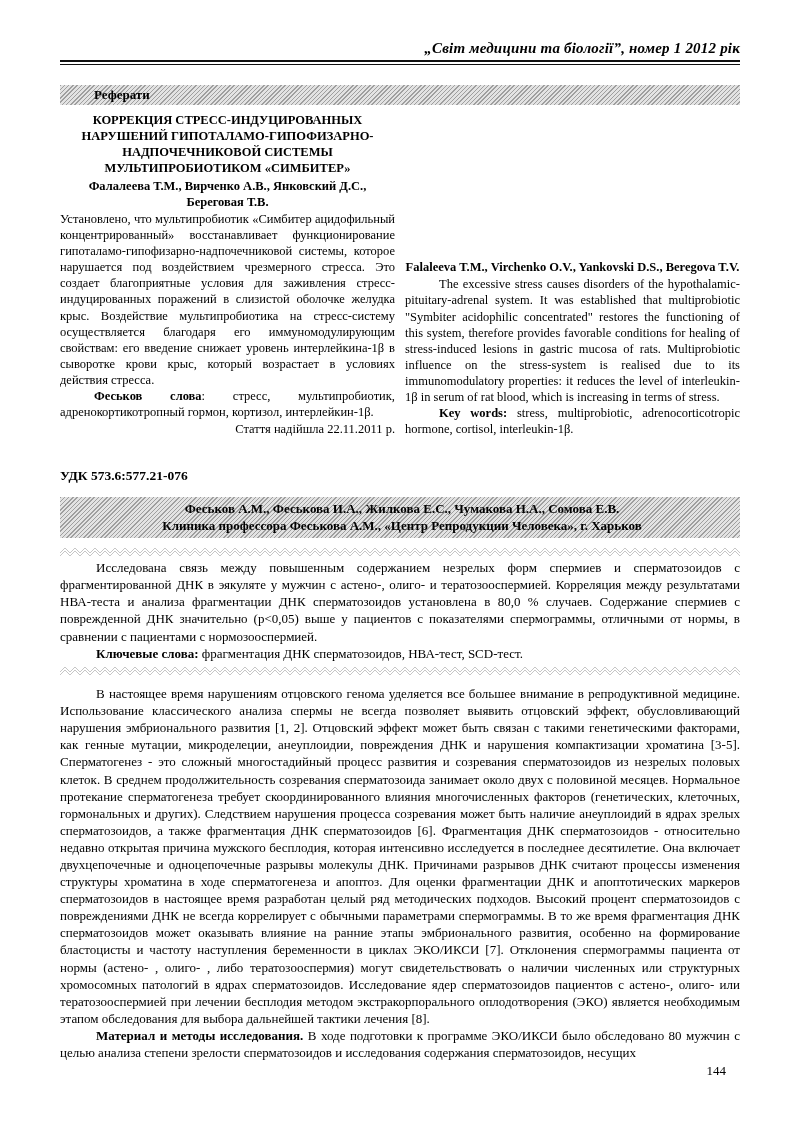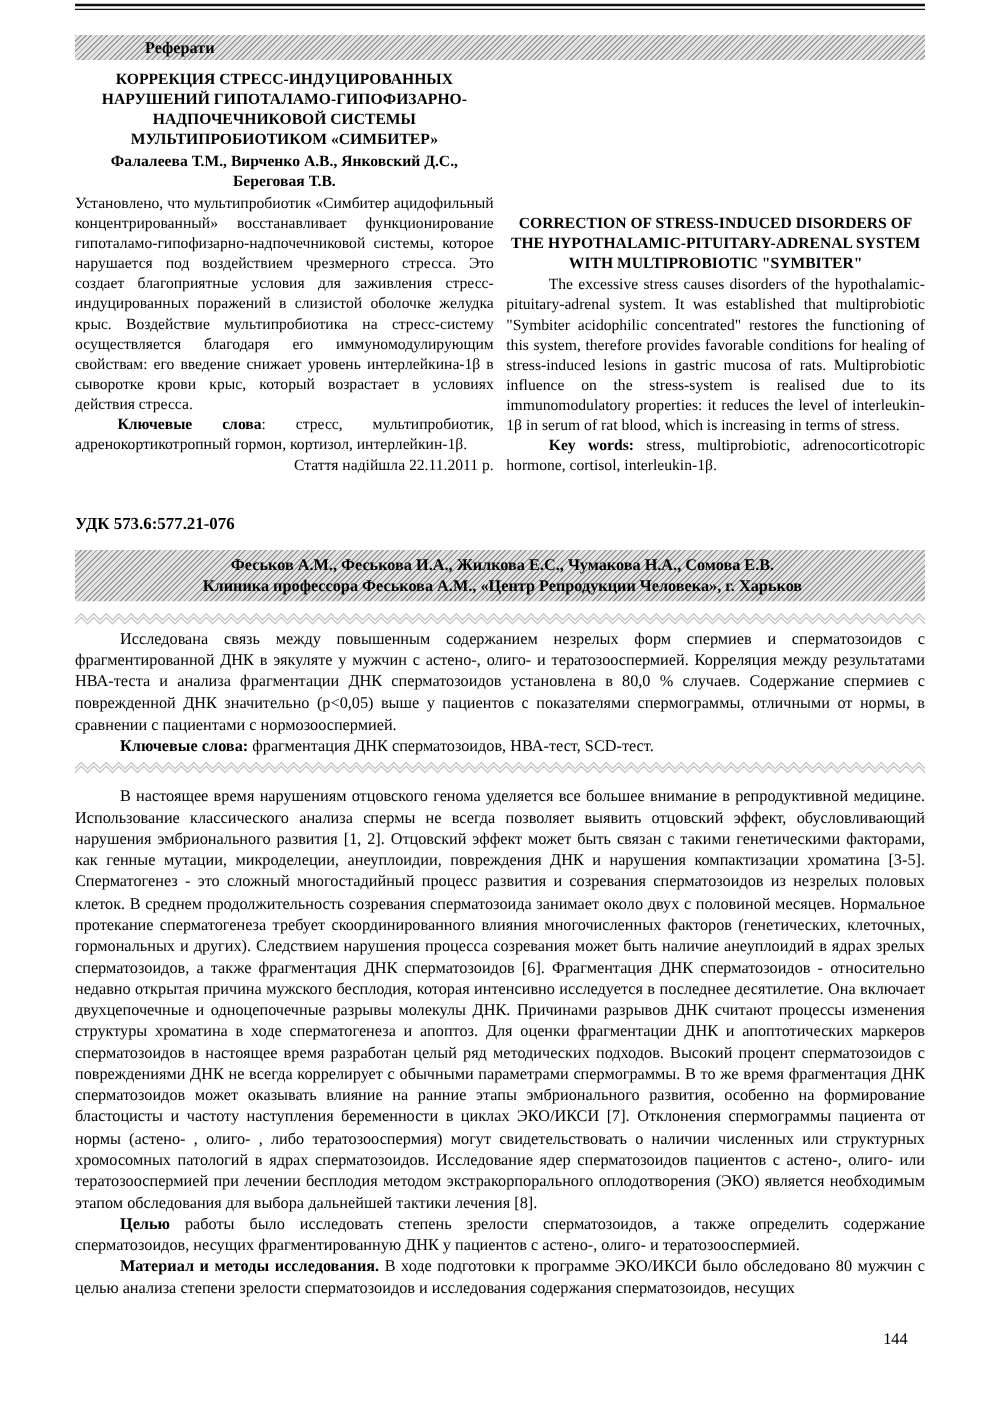--- a/index.html
+++ b/index.html
@@ -20,21 +20,21 @@
     margin-top:3px;height:2px;
     border-top:2.5px solid #101010;border-bottom:1px solid #101010;
   }
 
   
   .hatch{
     background:repeating-linear-gradient(135deg,#9f9f9f 0px,#9f9f9f 1px,#e3e3e3 1px,#e3e3e3 3px);
   }
   .ref-bar{
     margin-top:20px;height:20px;line-height:20px;
-    font-size:13px;font-weight:bold;padding-left:56px;box-sizing:border-box;
+    font-size:13px;font-weight:bold;padding-left:34px;box-sizing:border-box;
   }
 
   
   .abs-row{display:flex;gap:10px;margin-top:7px;align-items:flex-end;}
   .abs-col{flex:1 1 0;font-size:12.5px;line-height:1.29;}
   .abs-title{text-align:center;font-weight:bold;}
   .abs-authors{text-align:center;font-weight:bold;margin-top:1px;}
   .abs-body{text-align:justify;margin-top:1px;}
   .abs-body-indent{text-align:justify;margin-top:1px;text-indent:34px;}
   .kw{text-align:justify;text-indent:34px;}
@@ -66,34 +66,35 @@
   .page-number{
     position:absolute;top:1063px;right:74px;font-size:13px;
   }
 </style>
 </head>
 <body>
 
 <div class="page">
   <div class="content">
 
+    <div class="journal-line">„Світ медицини та біології”, номер 1 2012 рік</div>
     <div class="double-rule"></div>
 
     <div class="hatch ref-bar">Реферати</div>
 
     <div class="abs-row">
       <div class="abs-col">
         <div class="abs-title">КОРРЕКЦИЯ СТРЕСС-ИНДУЦИРОВАННЫХ НАРУШЕНИЙ ГИПОТАЛАМО-ГИПОФИЗАРНО-НАДПОЧЕЧНИКОВОЙ СИСТЕМЫ МУЛЬТИПРОБИОТИКОМ «СИМБИТЕР»</div>
         <div class="abs-authors">Фалалеева Т.М., Вирченко А.В., Янковский Д.С., Береговая Т.В.</div>
         <div class="abs-body">Установлено, что мультипробиотик «Симбитер ацидофильный концентрированный» восстанавливает функционирование гипоталамо-гипофизарно-надпочечниковой системы, которое нарушается под воздействием чрезмерного стресса. Это создает благоприятные условия для заживления стресс-индуцированных поражений в слизистой оболочке желудка крыс. Воздействие мультипробиотика на стресс-систему осуществляется благодаря его иммуномодулирующим свойствам: его введение снижает уровень интерлейкина-1β в сыворотке крови крыс, который возрастает в условиях действия стресса.</div>
-        <div class="kw"><b>Ключевые слова</b><span>: стресс, мультипробиотик, адренокортикотропный гормон, кортизол, интерлейкин-1β.</span></div>
+        <div class="kw"><b>Феськов слова</b><span>: стресс, мультипробиотик, адренокортикотропный гормон, кортизол, интерлейкин-1β.</span></div>
         <div class="received">Стаття надійшла 22.11.2011 р.</div>
       </div>
       <div class="abs-col">
-        <div class="abs-title">CORRECTION OF STRESS-INDUCED DISORDERS OF THE HYPOTHALAMIC-PITUITARY-ADRENAL SYSTEM WITH MULTIPROBIOTIC "SYMBITER"</div>
+        <div class="abs-authors">Falaleeva T.M., Virchenko O.V., Yankovski D.S., Beregova T.V.</div>
         <div class="abs-body-indent">The excessive stress causes disorders of the hypothalamic-pituitary-adrenal system. It was established that multiprobiotic "Symbiter acidophilic concentrated" restores the functioning of this system, therefore provides favorable conditions for healing of stress-induced lesions in gastric mucosa of rats. Multiprobiotic influence on the stress-system is realised due to its immunomodulatory properties: it reduces the level of interleukin-1β in serum of rat blood, which is increasing in terms of stress.</div>
         <div class="kw"><b>Key words:</b><span> stress, multiprobiotic, adrenocorticotropic hormone, cortisol, interleukin-1β.</span></div>
       </div>
     </div>
 
     <div class="udc">УДК 573.6:577.21-076</div>
 
     <div class="hatch authors-hatch">
       <div>Феськов А.М., Феськова И.А., Жилкова Е.С., Чумакова Н.А., Сомова Е.В.</div>
       <div>Клиника профессора Феськова А.М., «Центр Репродукции Человека», г. Харьков</div>
@@ -110,20 +111,19 @@
       <p><b>Ключевые слова:</b><span> фрагментация ДНК сперматозоидов,  НВА-тест, SCD-тест.</span></p>
     </div>
 
     <svg class="zigzag zz2" width="680" height="11">
         <path d="M0 7 L5 2 L10 7 L15 2 L20 7 L25 2 L30 7 L35 2 L40 7 L45 2 L50 7 L55 2 L60 7 L65 2 L70 7 L75 2 L80 7 L85 2 L90 7 L95 2 L100 7 L105 2 L110 7 L115 2 L120 7 L125 2 L130 7 L135 2 L140 7 L145 2 L150 7 L155 2 L160 7 L165 2 L170 7 L175 2 L180 7 L185 2 L190 7 L195 2 L200 7 L205 2 L210 7 L215 2 L220 7 L225 2 L230 7 L235 2 L240 7 L245 2 L250 7 L255 2 L260 7 L265 2 L270 7 L275 2 L280 7 L285 2 L290 7 L295 2 L300 7 L305 2 L310 7 L315 2 L320 7 L325 2 L330 7 L335 2 L340 7 L345 2 L350 7 L355 2 L360 7 L365 2 L370 7 L375 2 L380 7 L385 2 L390 7 L395 2 L400 7 L405 2 L410 7 L415 2 L420 7 L425 2 L430 7 L435 2 L440 7 L445 2 L450 7 L455 2 L460 7 L465 2 L470 7 L475 2 L480 7 L485 2 L490 7 L495 2 L500 7 L505 2 L510 7 L515 2 L520 7 L525 2 L530 7 L535 2 L540 7 L545 2 L550 7 L555 2 L560 7 L565 2 L570 7 L575 2 L580 7 L585 2 L590 7 L595 2 L600 7 L605 2 L610 7 L615 2 L620 7 L625 2 L630 7 L635 2 L640 7 L645 2 L650 7 L655 2 L660 7 L665 2 L670 7 L675 2 L680 7" transform="translate(0,0)" fill="none" stroke="#c6c6c6" stroke-width="1"></path>
         <path d="M0 7 L5 2 L10 7 L15 2 L20 7 L25 2 L30 7 L35 2 L40 7 L45 2 L50 7 L55 2 L60 7 L65 2 L70 7 L75 2 L80 7 L85 2 L90 7 L95 2 L100 7 L105 2 L110 7 L115 2 L120 7 L125 2 L130 7 L135 2 L140 7 L145 2 L150 7 L155 2 L160 7 L165 2 L170 7 L175 2 L180 7 L185 2 L190 7 L195 2 L200 7 L205 2 L210 7 L215 2 L220 7 L225 2 L230 7 L235 2 L240 7 L245 2 L250 7 L255 2 L260 7 L265 2 L270 7 L275 2 L280 7 L285 2 L290 7 L295 2 L300 7 L305 2 L310 7 L315 2 L320 7 L325 2 L330 7 L335 2 L340 7 L345 2 L350 7 L355 2 L360 7 L365 2 L370 7 L375 2 L380 7 L385 2 L390 7 L395 2 L400 7 L405 2 L410 7 L415 2 L420 7 L425 2 L430 7 L435 2 L440 7 L445 2 L450 7 L455 2 L460 7 L465 2 L470 7 L475 2 L480 7 L485 2 L490 7 L495 2 L500 7 L505 2 L510 7 L515 2 L520 7 L525 2 L530 7 L535 2 L540 7 L545 2 L550 7 L555 2 L560 7 L565 2 L570 7 L575 2 L580 7 L585 2 L590 7 L595 2 L600 7 L605 2 L610 7 L615 2 L620 7 L625 2 L630 7 L635 2 L640 7 L645 2 L650 7 L655 2 L660 7 L665 2 L670 7 L675 2 L680 7" transform="translate(0,3)" fill="none" stroke="#c6c6c6" stroke-width="1"></path>
       </svg>
 
     <div class="art-body">
       <p><span class="lead"></span><span>В настоящее время нарушениям отцовского генома уделяется все большее внимание в репродуктивной медицине. Использование классического анализа спермы не всегда позволяет выявить отцовский эффект, обусловливающий нарушения эмбрионального развития [1, 2]. Отцовский эффект может быть связан с такими генетическими факторами, как генные мутации, микроделеции, анеуплоидии, повреждения ДНК и нарушения компактизации хроматина [3-5]. Сперматогенез  - это сложный многостадийный процесс развития и созревания сперматозоидов из незрелых половых клеток. В среднем продолжительность созревания сперматозоида занимает около двух с половиной месяцев. Нормальное протекание сперматогенеза требует скоординированного влияния многочисленных факторов (генетических, клеточных, гормональных и других). Следствием нарушения процесса созревания может быть наличие анеуплоидий в ядрах зрелых сперматозоидов, а также фрагментация ДНК сперматозоидов [6]. Фрагментация ДНК сперматозоидов - относительно недавно открытая причина мужского бесплодия, которая интенсивно исследуется в последнее десятилетие. Она включает двухцепочечные и одноцепочечные разрывы молекулы ДНК. Причинами разрывов ДНК считают процессы изменения структуры хроматина в ходе сперматогенеза и апоптоз. Для оценки фрагментации ДНК и апоптотических маркеров сперматозоидов в настоящее время разработан целый ряд методических подходов. Высокий процент сперматозоидов с повреждениями ДНК не всегда коррелирует с обычными параметрами спермограммы. В то же время фрагментация ДНК сперматозоидов может оказывать влияние на ранние этапы эмбрионального развития, особенно на формирование бластоцисты и частоту наступления беременности в циклах ЭКО/ИКСИ [7]. Отклонения спермограммы пациента от нормы (астено- , олиго- , либо тератозооспермия) могут свидетельствовать о наличии численных или структурных хромосомных патологий в ядрах сперматозоидов. Исследование ядер сперматозоидов пациентов с астено-, олиго-  или тератозооспермией при лечении бесплодия методом экстракорпорального оплодотворения (ЭКО) является необходимым этапом обследования для выбора дальнейшей тактики лечения [8].</span></p>
-      <p><span class="lead">Целью</span><span> работы было исследовать степень зрелости сперматозоидов, а также определить содержание сперматозоидов, несущих фрагментированную ДНК у пациентов с астено-, олиго- и тератозооспермией.</span></p>
       <p><span class="lead">Материал и методы исследования.</span><span> В ходе подготовки к программе ЭКО/ИКСИ было обследовано 80 мужчин с целью анализа  степени зрелости сперматозоидов и исследования содержания сперматозоидов, несущих</span></p>
     </div>
 
   </div>
 
   <div class="page-number">144</div>
 </div>
 
 </body></html>

